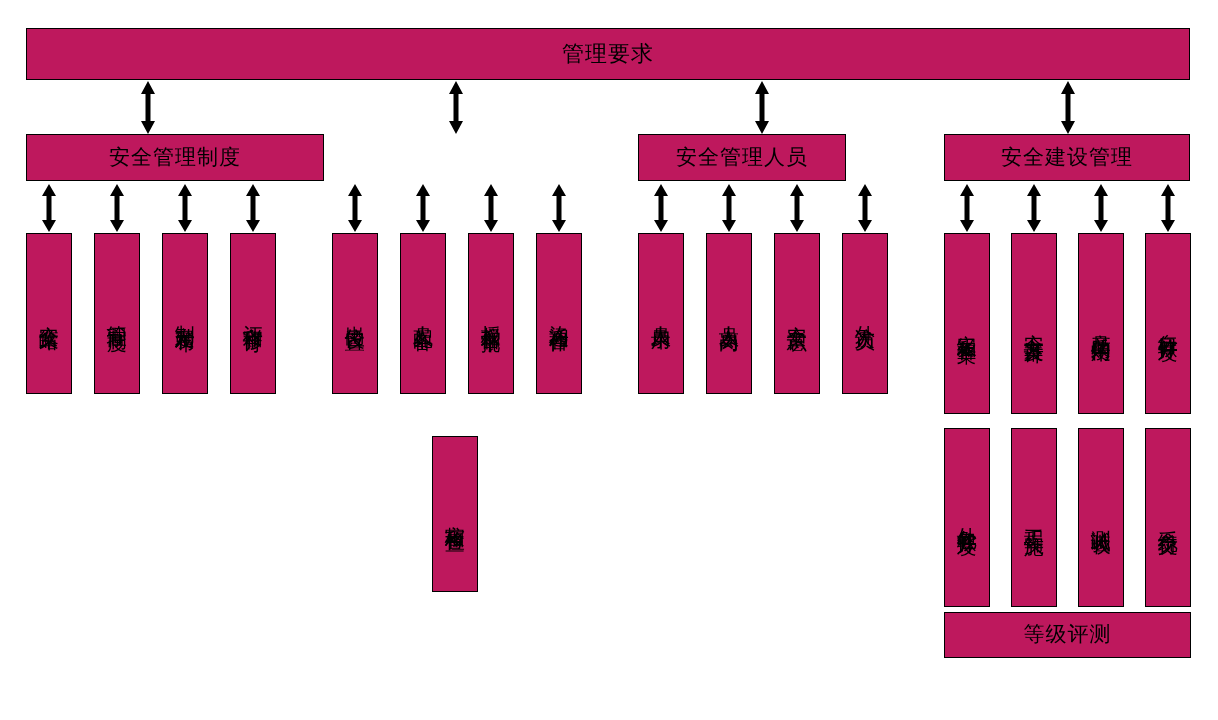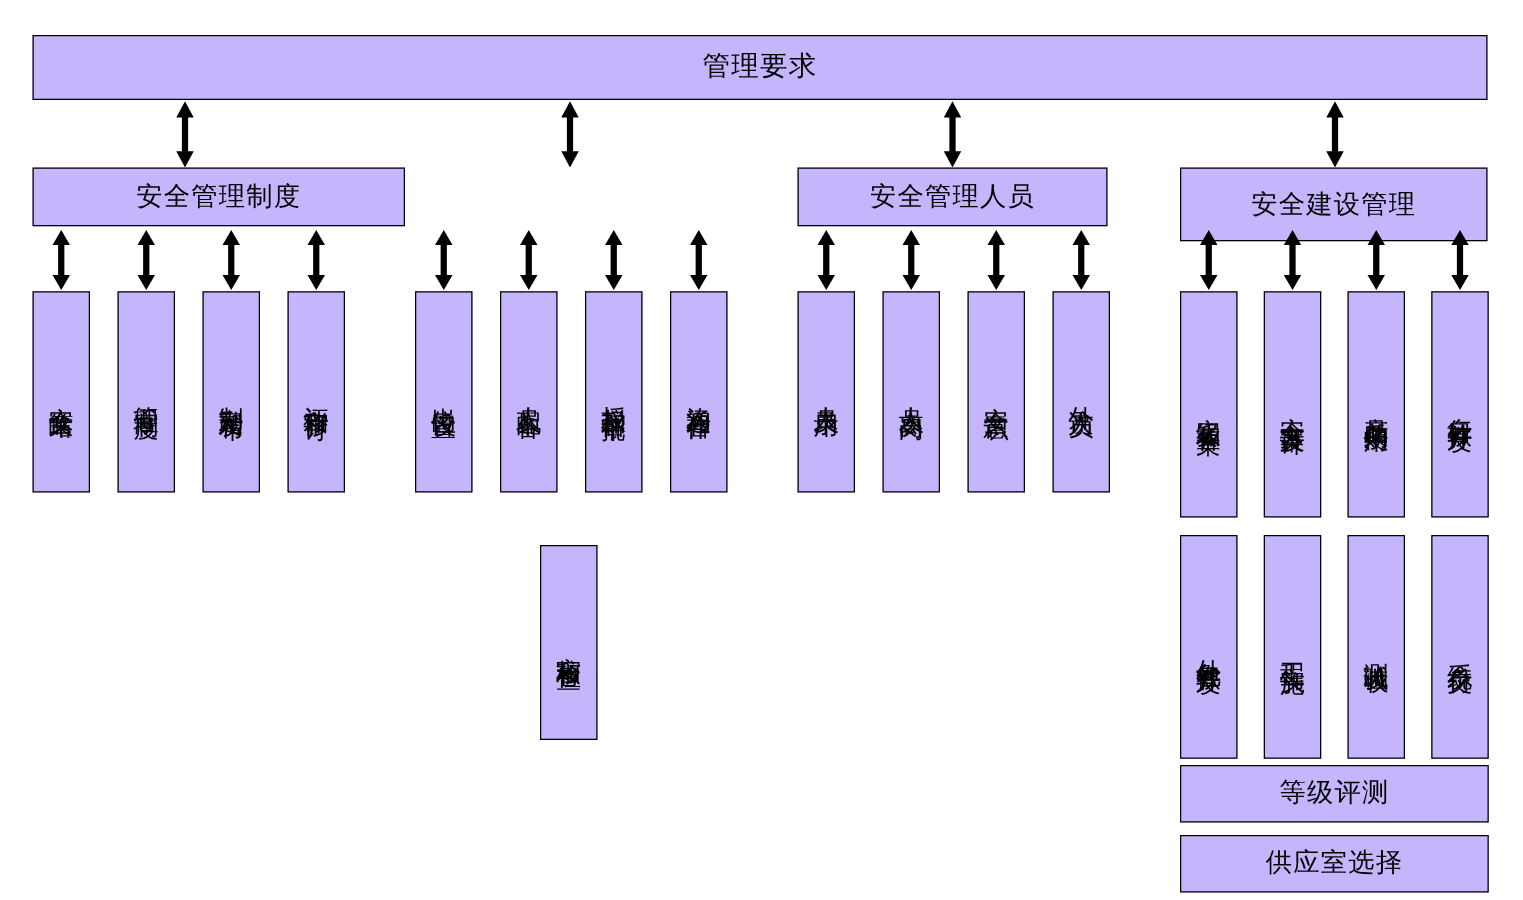--- a/index.html
+++ b/index.html
@@ -16,21 +16,21 @@
     position: relative;
     width: 1218px;
     height: 720px;
     background: #ffffff;
     overflow: hidden;
   }
   .box {
     position: absolute;
     box-sizing: border-box;
     border: 1.6px solid #000000;
-    background: #c4b5fd;
+    background: #be185d;
     display: flex;
     align-items: center;
     justify-content: center;
     text-align: center;
     line-height: 1.12;
   }
   
   .box.h {
     font-size: 21px;
     letter-spacing: 1px;
@@ -84,24 +84,24 @@
   </div>
   <div class="arrow" style="left:1058px; top:81px;">
     <svg width="20" height="53" viewBox="0 0 20 53" aria-hidden="true">
       <path d="M10 0 L17 13 L12.5 13 L12.5 40 L17 40 L10 53 L3 40 L7.5 40 L7.5 13 L3 13 Z" fill="#000000"></path>
     </svg>
   </div>
 
   <div class="box h" style="left:26px; top:134px; width:298px; height:47px;">
     <span>安全管理制度</span>
   </div>
-  <div class="box h" style="left:638px; top:134px; width:248px; height:47px;">
+  <div class="box h" style="left:638px; top:134px; width:208px; height:47px;">
     <span>安全管理人员</span>
   </div>
-  <div class="box h" style="left:944px; top:134px; width:246px; height:59px;">
+  <div class="box h" style="left:944px; top:134px; width:246px; height:47px;">
     <span>安全建设管理</span>
   </div>
 
   <div class="arrow" style="left:39px; top:184px;">
     <svg width="20" height="48" viewBox="0 0 20 48" aria-hidden="true">
         <path d="M10 0 L17 12 L12.5 12 L12.5 36 L17 36 L10 48 L3 36 L7.5 36 L7.5 12 L3 12 Z" fill="#000000"></path>
       </svg>
   </div>
   <div class="arrow" style="left:107px; top:184px;">
     <svg width="20" height="48" viewBox="0 0 20 48" aria-hidden="true">
@@ -246,17 +246,14 @@
   <div class="box v" style="left:1078px; top:428px; width:46px; height:179px;">
     <span>测试验收</span>
   </div>
   <div class="box v" style="left:1145px; top:428px; width:46px; height:179px;">
     <span>系统交付</span>
   </div>
 
   <div class="box h" style="left:944px; top:612px; width:247px; height:46px;justify-content:center;">
     <span>等级评测</span>
   </div>
-  <div class="box h" style="left:944px; top:668px; width:247px; height:46px;">
-    <span>供应室选择</span>
-  </div>
 
 </div>
 
 </body></html>

